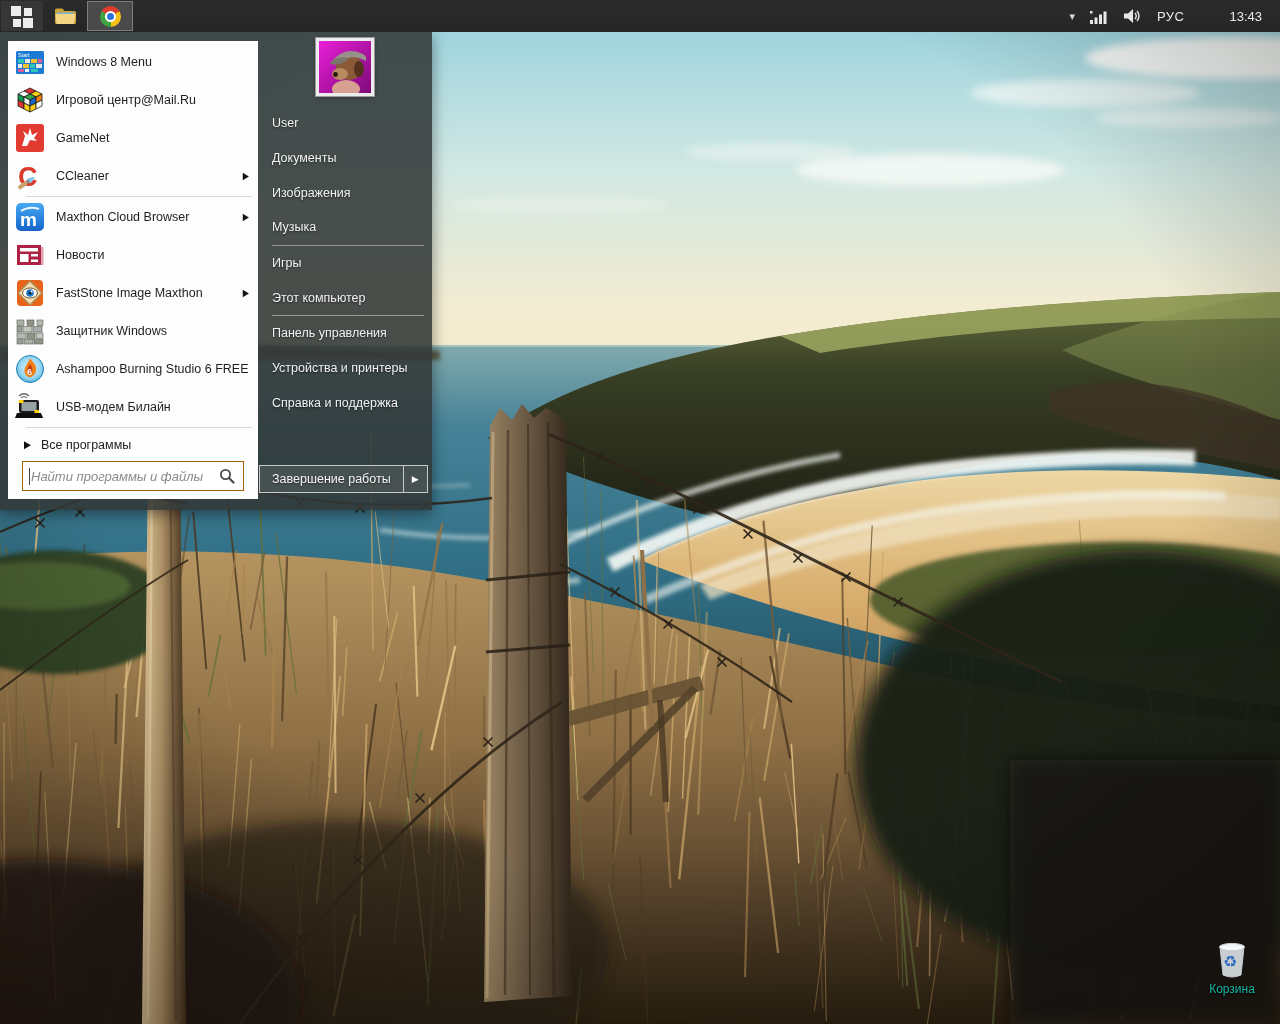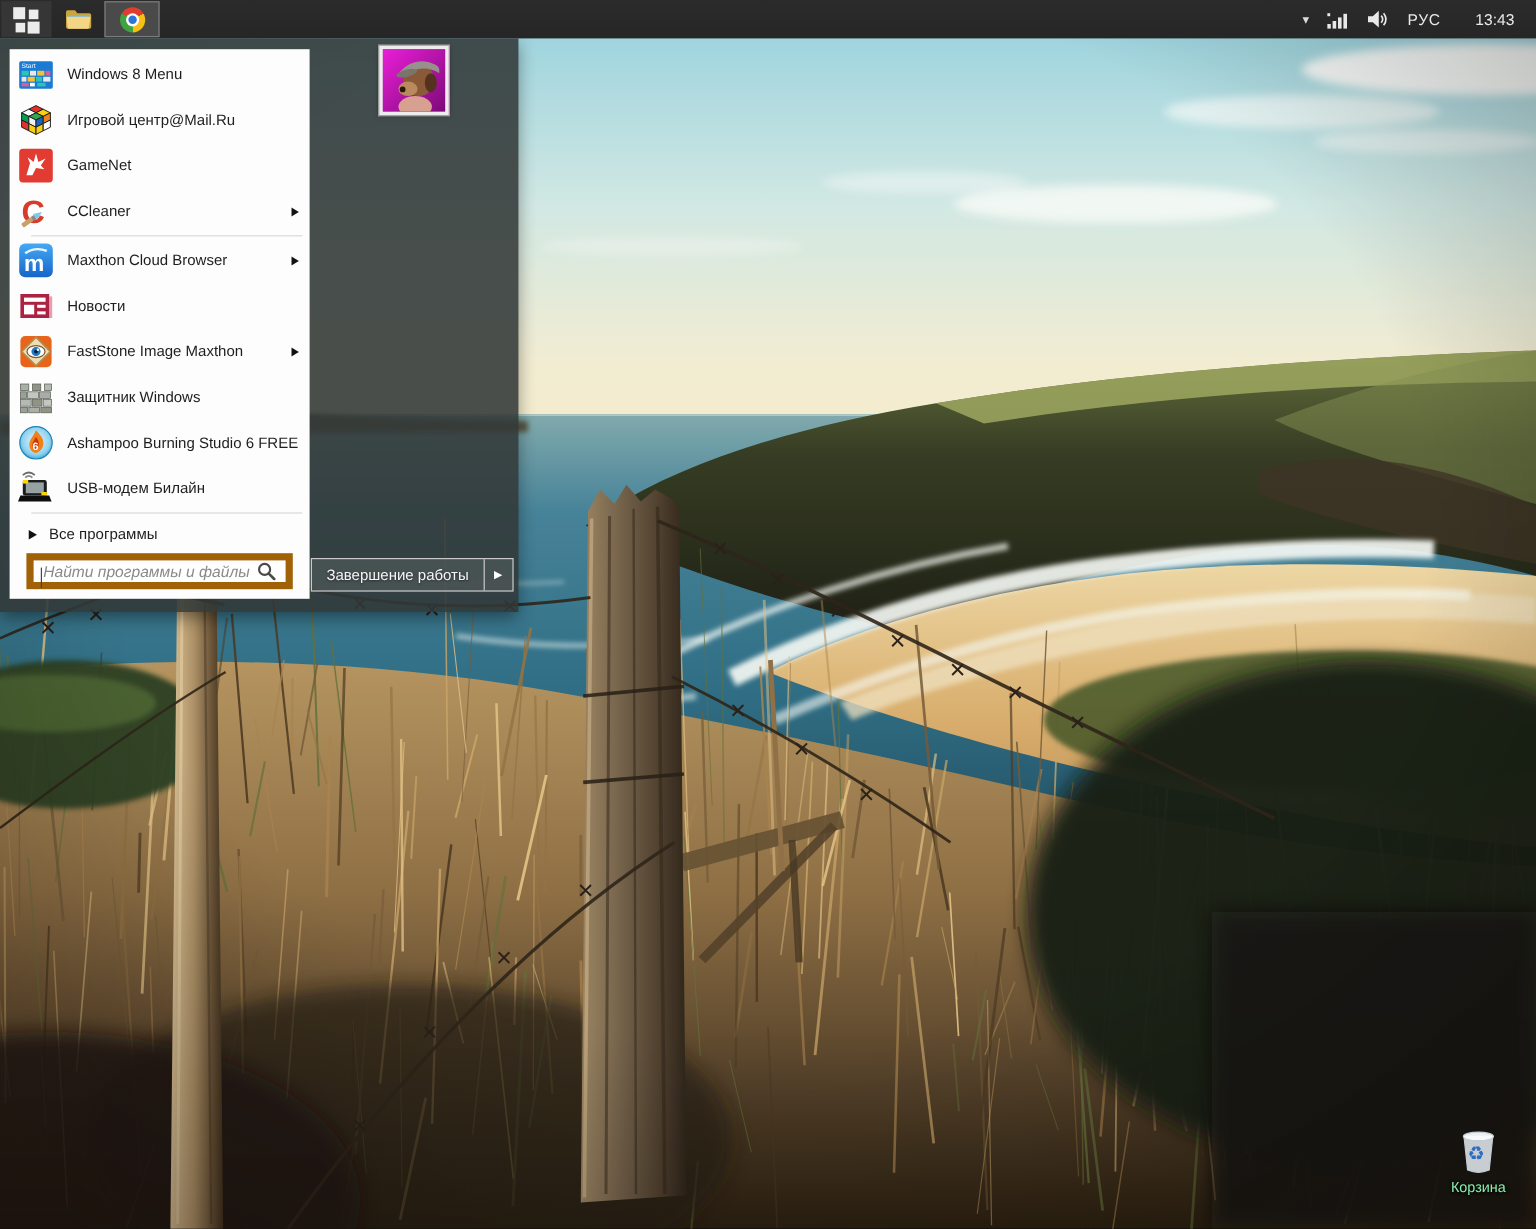--- a/index.html
+++ b/index.html
@@ -33,21 +33,21 @@
   .chrome-ball { position:relative; width:21px; height:21px; border-radius:50%;
     background:conic-gradient(from 300deg,#e03c2e 0 120deg,#f7c015 120deg 240deg,#3fa33f 240deg 360deg); }
   .chrome-ball::before { content:""; position:absolute; left:5px; top:5px; width:11px; height:11px;
     border-radius:50%; background:#fff; }
   .chrome-ball::after { content:""; position:absolute; left:7px; top:7px; width:7px; height:7px;
     border-radius:50%; background:#2f72d8; }
   .tb-tray { margin-left:auto; display:flex; align-items:center; gap:15px; padding-right:18px;
     color:#e9e9e9; font-size:13px; height:100%; }
   .tray-chevron { font-size:11px; color:#dadada; cursor:pointer; }
   .tray-lang { letter-spacing:.5px; cursor:pointer; }
-  .tray-clock { margin-left:14px; cursor:pointer; }
+  .tray-clock { margin-left:30px; cursor:pointer; }
   .tray-ic { display:flex; align-items:center; cursor:pointer; }
   
   .start-menu {
     position:absolute; left:0; top:32px; width:432px; height:478px; z-index:40;
     background:rgba(50,56,55,0.88);
     box-shadow:0 4px 14px rgba(0,0,0,.45);
   }
   .menu-left {
     position:absolute; left:8px; top:9px; width:250px; height:458px;
     background:#fdfdfd; padding-top:2px;
@@ -58,21 +58,21 @@
     display:flex; align-items:center; justify-content:center; }
   .app-label { font-size:12.5px; color:#1e1e1e; white-space:nowrap; }
   .sub-arrow { position:absolute; right:9px; top:50%; transform:translateY(-50%) scaleY(1.2);
     font-size:8px; color:#111; }
   .lsep { height:1px; background:#dadada; margin:1px 6px 1px 18px; }
   .all-row { height:26px; margin-top:4px; display:flex; align-items:center; padding-left:16px;
     gap:10px; cursor:pointer; }
   .all-arrow { font-size:9px; color:#111; transform:scaleY(1.15); }
   .all-label { font-size:12.5px; color:#1e1e1e; }
   .search-wrap { position:absolute; left:14px; right:14px; top:420px; height:30px;
-    border:6px solid #a16207; background:#fff; display:flex; align-items:center; }
+    border:1px solid #a16207; background:#fff; display:flex; align-items:center; }
   .search-wrap input { flex:1; border:none; outline:none; height:100%; padding-left:8px;
     font-size:13px; font-family:"Liberation Sans","DejaVu Sans",sans-serif; color:#222;
     background:transparent; }
   .search-wrap input::placeholder { font-style:italic; color:#8a8a8a; }
   .search-caret { position:absolute; left:6px; top:6px; width:1px; height:17px; background:#444; }
   .search-mag { margin-right:8px; flex:0 0 16px; display:flex; }
   
   .avatar { position:absolute; left:316px; top:6px; width:58px; height:58px;
     border:3px solid #ececec; background:#c013b0;
     box-shadow:0 0 0 1px #9b9b9b, 0 1px 4px rgba(0,0,0,.45); cursor:pointer; }
@@ -82,21 +82,21 @@
   .rsep { height:1px; background:rgba(255,255,255,.42); }
   .shutdown { position:absolute; left:259px; top:433px; height:28px; display:flex;
     border:1px solid #c9c9c9; background:rgba(96,102,100,.45); cursor:pointer; }
   .sd-label { padding:0 12px; display:flex; align-items:center; font-size:12.5px; color:#f5f5f5;
     text-shadow:0 1px 2px rgba(0,0,0,.5); }
   .sd-arrow { width:24px; border-left:1px solid #c9c9c9; display:flex; align-items:center;
     justify-content:center; color:#fff; font-size:9px; }
   
   .recycle-bin { position:absolute; left:1200px; top:938px; width:64px; z-index:5;
     display:flex; flex-direction:column; align-items:center; cursor:pointer; }
-  .bin-label { margin-top:2px; font-size:12px; color:#86efac;
+  .bin-label { margin-top:2px; font-size:12px; color:#14b8a6;
     text-shadow:0 1px 2px rgba(0,0,0,.8), 0 0 3px rgba(0,0,0,.6); }
 </style>
 </head>
 <body>
 
 <svg id="wallpaper" viewBox="0 0 1280 1024" preserveAspectRatio="none">
   <defs>
     <linearGradient id="sky" x1="0" y1="0" x2="0" y2="1">
       <stop offset="0" stop-color="#8fcfe0"></stop>
         <stop offset=".45" stop-color="#cfe8e6"></stop>
@@ -734,20 +734,33 @@
       <ellipse cx="27" cy="48" rx="14" ry="9" fill="#d8a090"></ellipse>
       <circle cx="30" cy="26" r="13" fill="#8a5a38"></circle>
       <ellipse cx="21" cy="33" rx="8" ry="6" fill="#b98a5e"></ellipse>
       <circle cx="16.5" cy="33.5" r="2.4" fill="#281808"></circle>
       <ellipse cx="40" cy="28" rx="5" ry="8" fill="#54321e"></ellipse>
       <path d="M14,19 Q27,5 44,13 Q48,15 47,20 Q32,11 16,23 Z" fill="#96918a"></path>
       <ellipse cx="20" cy="20" rx="9" ry="3" fill="#7a756a" transform="rotate(-14 20 20)"></ellipse>
     </svg>
   </div>
 
+  <div class="right-nav">
+    <div class="rn-item">User</div>
+    <div class="rn-item">Документы</div>
+    <div class="rn-item">Изображения</div>
+    <div class="rn-item">Музыка</div>
+    <div class="rsep"></div>
+    <div class="rn-item">Игры</div>
+    <div class="rn-item">Этот компьютер</div>
+    <div class="rsep"></div>
+    <div class="rn-item">Панель управления</div>
+    <div class="rn-item">Устройства и принтеры</div>
+    <div class="rn-item">Справка и поддержка</div>
+  </div>
 
   <div class="shutdown">
     <span class="sd-label">Завершение работы</span>
     <span class="sd-arrow">▶</span>
   </div>
 </div>
 
 <div class="taskbar">
   <div class="tb-left">
     <div class="tb-btn tb-start">

